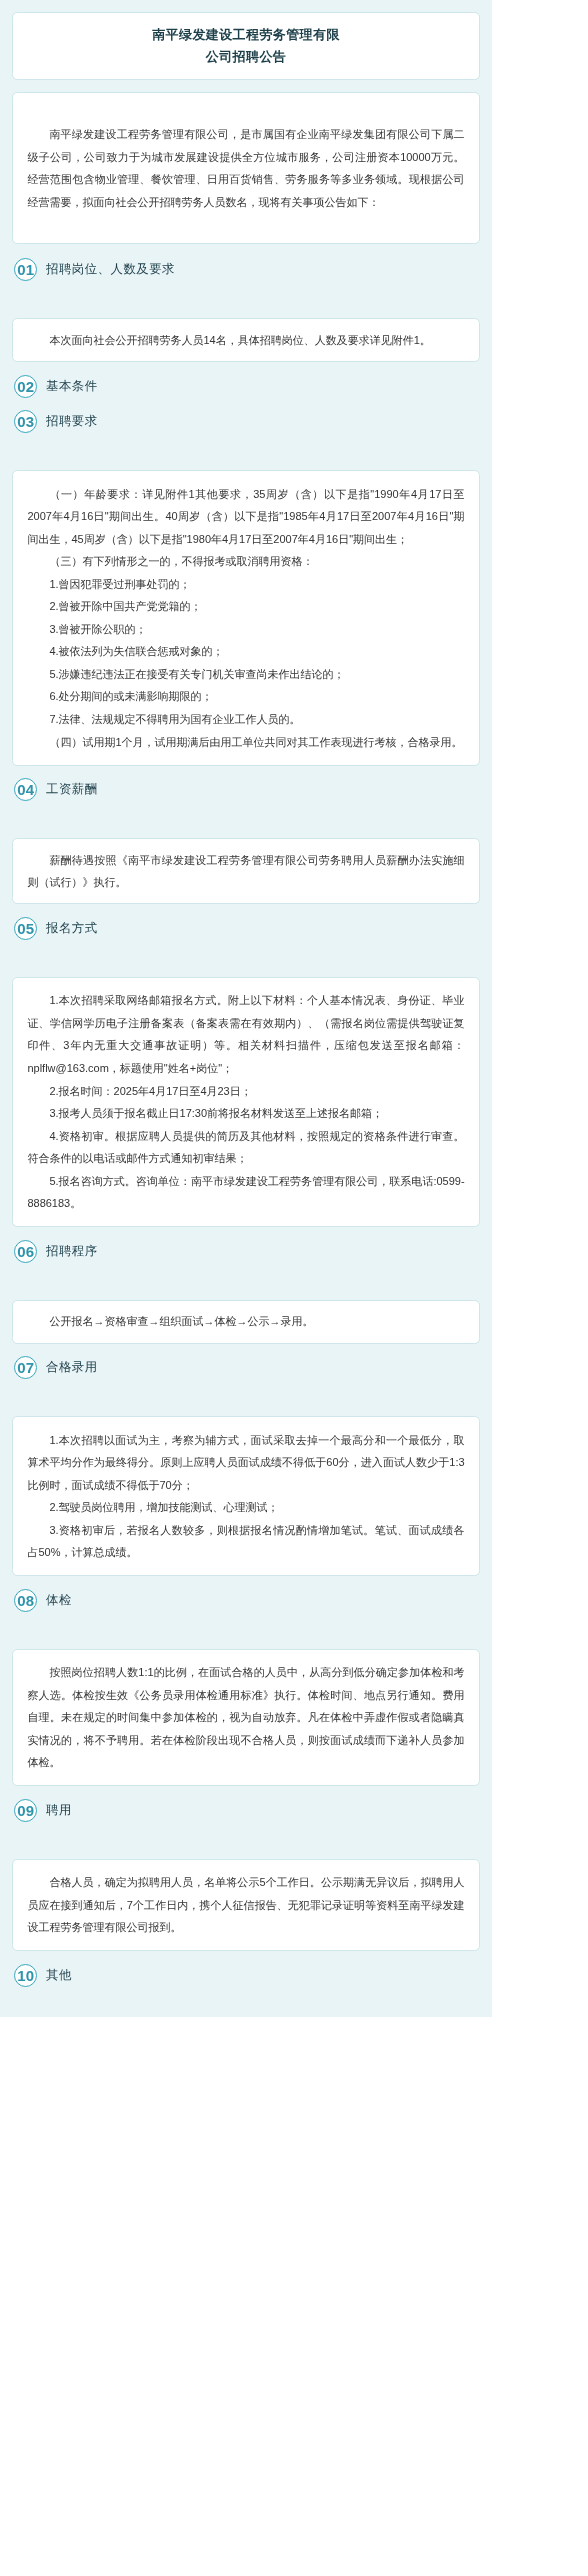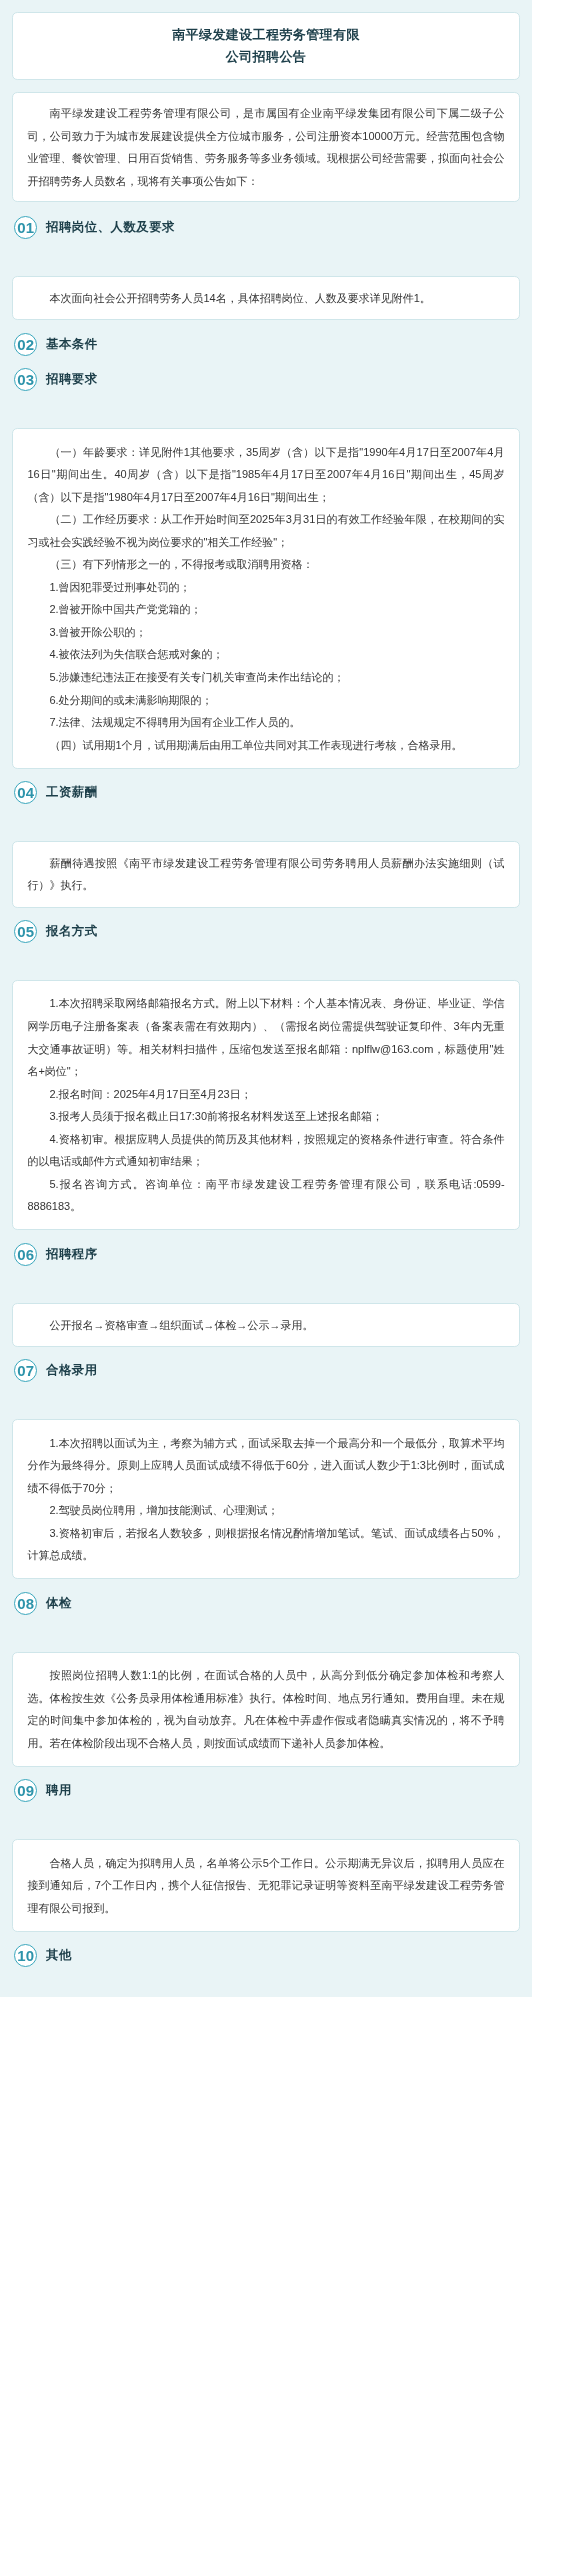--- a/index.html
+++ b/index.html
@@ -7,21 +7,21 @@
     margin: 0;
     padding: 0;
     background: #ffffff;
   }
   body {
     width: 588px;
     font-family: "Liberation Sans", sans-serif;
     color: #2b2b2b;
   }
   .page {
-    width: 532px;
+    width: 492px;
     background: #e9f4f6;
     padding: 12.4px 12.4px 17.7px 12.4px;
   }
   .title-card {
     background: #ffffff;
     border: 0.9px solid #cfe6ea;
     border-radius: 5.3px;
     padding: 10.6px 16px;
     text-align: center;
     margin-bottom: 12.4px;
@@ -30,21 +30,21 @@
     font-size: 13px;
     font-weight: bold;
     color: #1d3f4a;
     line-height: 1.7;
     letter-spacing: 0.4px;
   }
   .intro-card {
     background: #ffffff;
     border: 0.9px solid #cfe6ea;
     border-radius: 5.3px;
-    padding: 9px 14px;
+    padding: 30px 14px;
     margin-bottom: 14px;
   }
   .body-text {
     font-size: 11px;
     line-height: 2.05;
     color: #333333;
     text-align: justify;
     text-justify: inter-ideograph;
   }
   .body-text p {
@@ -73,21 +73,21 @@
     font-weight: bold;
     display: flex;
     align-items: center;
     justify-content: center;
     flex: 0 0 auto;
     background: #ffffff;
     letter-spacing: 0px;
   }
   .sec-title {
     font-size: 12.4px;
-    font-weight: bold;
+    font-weight: normal;
     color: #1d3f4a;
     letter-spacing: 0.5px;
   }
   .sec-body {
     background: #ffffff;
     border: 0.9px solid #cfe6ea;
     border-radius: 5.3px;
     padding: 11.5px 14px;
     margin-top: 37px;
   }
@@ -129,21 +129,20 @@
   </div>
 
   <div class="section">
     <div class="sec-head">
       <div class="sec-num">03</div>
       <div class="sec-title">招聘要求</div>
     </div>
     <div class="sec-body">
       <div class="body-text">
         <p class="indent">（一）年龄要求：详见附件1其他要求，35周岁（含）以下是指"1990年4月17日至2007年4月16日"期间出生。40周岁（含）以下是指"1985年4月17日至2007年4月16日"期间出生，45周岁（含）以下是指"1980年4月17日至2007年4月16日"期间出生；</p>
-        <p class="indent">（二）工作经历要求：从工作开始时间至2025年3月31日的有效工作经验年限，在校期间的实习或社会实践经验不视为岗位要求的"相关工作经验"；</p>
         <p class="indent">（三）有下列情形之一的，不得报考或取消聘用资格：</p>
         <p class="indent">1.曾因犯罪受过刑事处罚的；</p>
         <p class="indent">2.曾被开除中国共产党党籍的；</p>
         <p class="indent">3.曾被开除公职的；</p>
         <p class="indent">4.被依法列为失信联合惩戒对象的；</p>
         <p class="indent">5.涉嫌违纪违法正在接受有关专门机关审查尚未作出结论的；</p>
         <p class="indent">6.处分期间的或未满影响期限的；</p>
         <p class="indent">7.法律、法规规定不得聘用为国有企业工作人员的。</p>
         <p class="indent">（四）试用期1个月，试用期满后由用工单位共同对其工作表现进行考核，合格录用。</p>
       </div>

